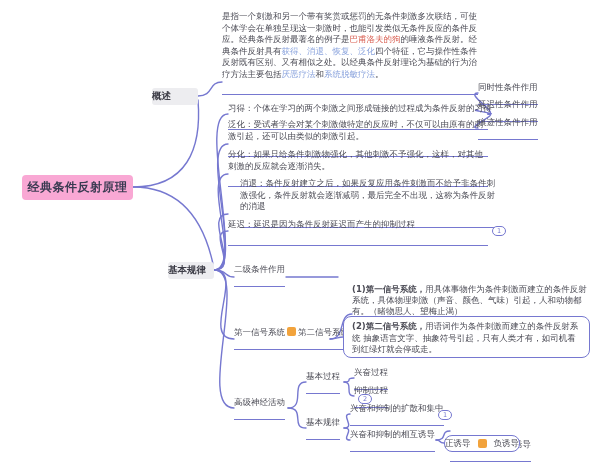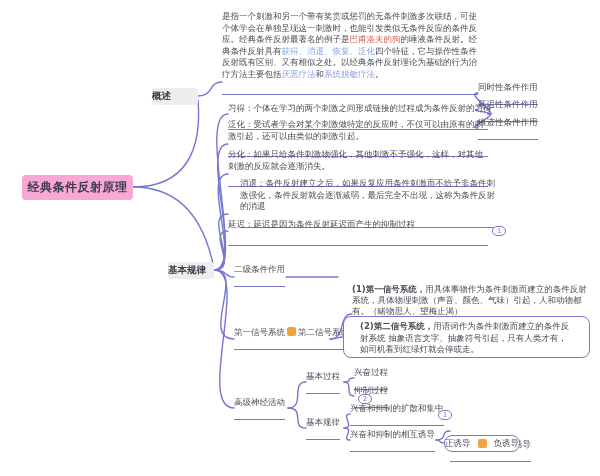--- a/index.html
+++ b/index.html
@@ -14,21 +14,21 @@
   .txt{font-size:8.5px;line-height:11.5px;color:#4b4b55;border-bottom:1.4px solid #7678d0;
        padding-bottom:14px;}
   .txt.noline{border-bottom:none;}
   .oneline{white-space:nowrap;}
   .leaf{font-size:8.5px;line-height:9px;color:#4b4b55;border-bottom:1.4px solid #7678d0;
         padding-bottom:12px;white-space:nowrap;}
   .red{color:#d95f52;}
   .blue{color:#8aa3dd;}
   .b{font-weight:bold;}
   .boxed{border:1.4px solid #7678d0;border-radius:8px;background:#fff;
-         font-size:8.5px;line-height:11.5px;color:#4b4b55;padding:4px 16px;}
+         font-size:8.5px;line-height:11.5px;color:#4b4b55;padding:4px 8px;}
   .badge{border:1px solid #7678d0;border-radius:6px;background:#fff;color:#7678d0;
          font-size:6.5px;line-height:9px;text-align:center;}
   .vs{display:inline-block;width:9px;height:9px;background:#f2a33c;border-radius:2px;
       vertical-align:-1px;margin:0 2px;}
   .pillbox{border:1.4px solid #7678d0;border-radius:8px;background:#fff;font-size:8.5px;
            color:#4b4b55;display:flex;align-items:center;justify-content:space-between;white-space:nowrap;}
 </style>
 </head>
 <body>
 

